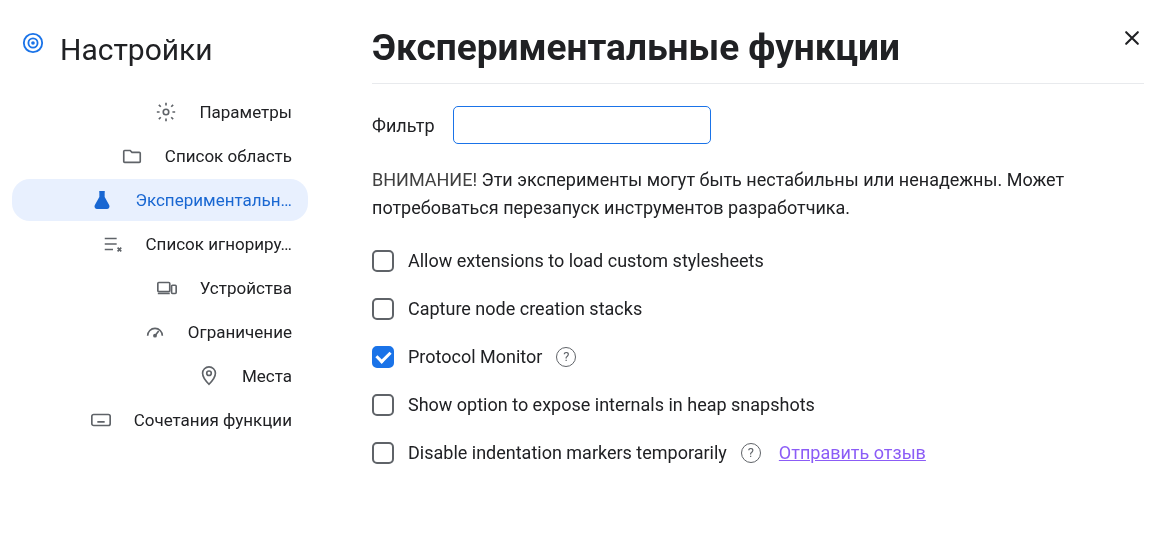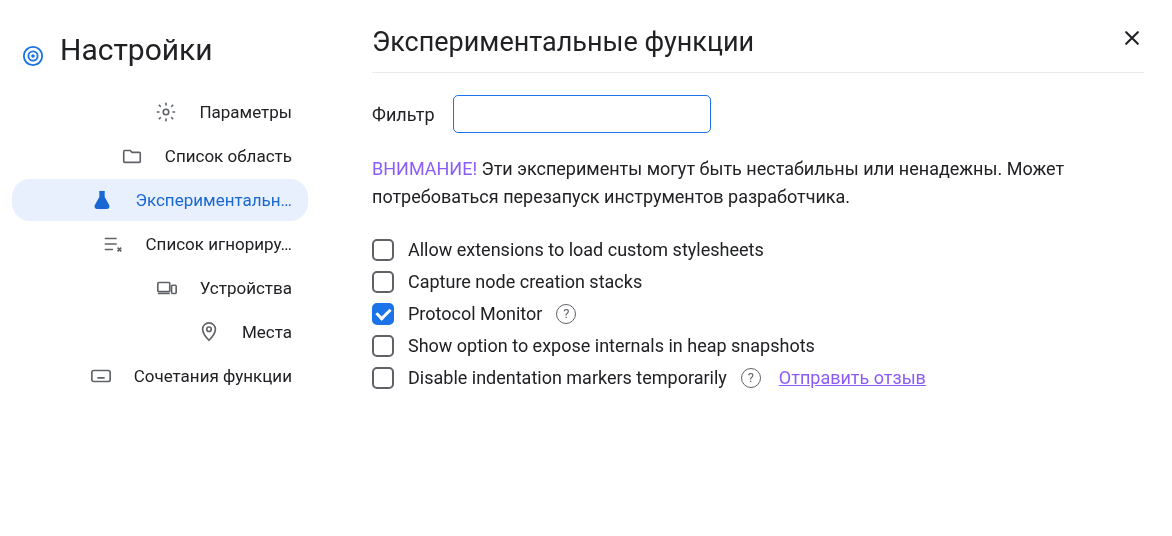--- a/index.html
+++ b/index.html
@@ -14,21 +14,21 @@
       position: relative;
     }
     .container { display: flex; height: 100%; }
     .sidebar {
       width: 320px;
       padding: 20px 12px 12px 12px;
       flex-shrink: 0;
     }
     .sidebar-header {
       display: flex;
-      align-items: flex-end;
+      align-items: flex-start;
       gap: 16px;
       padding: 12px 8px 24px 10px;
     }
     .sidebar-header .title {
       font-size: 30px;
       font-weight: 400;
     }
     .sidebar-items { display: flex; flex-direction: column; gap: 2px; }
     .sidebar-item {
       display: flex;
@@ -52,22 +52,22 @@
     }
     .sidebar-item.active svg { stroke: #1967d2; fill: #1967d2; }
     .icon-box { width: 22px; height: 22px; display: flex; align-items: center; justify-content: center; flex-shrink: 0; }
     .icon-box svg { width: 22px; height: 22px; }
     .main {
       flex: 1;
       padding: 26px 28px 0 52px;
       position: relative;
     }
     .page-title {
-      font-size: 27px;
-      font-weight: 400;
+      font-size: 37px;
+      font-weight: 700;
       padding-bottom: 14px;
       border-bottom: 1px solid #e8eaed;
       margin-bottom: 22px;
     }
     .filter-row {
       display: flex;
       align-items: center;
       gap: 18px;
       margin-bottom: 22px;
     }
@@ -80,22 +80,22 @@
       padding: 0 10px;
       font-size: 16px;
       outline: none;
     }
     .warning-block {
       font-size: 18px;
       line-height: 1.55;
       margin-bottom: 28px;
       max-width: 720px;
     }
-    .warning-label { color: #8b5cf6; }
-    .experiments { display: flex; flex-direction: column; gap: 10px; }
+    .warning-label { color: #404040; }
+    .experiments { display: flex; flex-direction: column; gap: 26px; }
     .exp-row {
       display: flex;
       align-items: center;
       gap: 14px;
       font-size: 18px;
     }
     .checkbox {
       width: 22px;
       height: 22px;
       border: 2px solid #5f6368;
@@ -211,20 +211,30 @@
               <rect x="2" y="6" width="13" height="10" rx="1"></rect>
               <rect x="17" y="9" width="5" height="9" rx="1"></rect>
               <path d="M2 18h13"></path>
             </svg>
         </span>
         <span class="label">Устройства</span>
       </div>
       <div class="sidebar-item">
         <span class="icon-box">
           <svg viewBox="0 0 24 24" fill="none" stroke="#5f6368" stroke-width="1.8">
+              <path d="M4 16a8 8 0 0116 0"></path>
+              <path d="M12 16l4-5"></path>
+              <circle cx="12" cy="16" r="1.2" fill="#5f6368"></circle>
+            </svg>
+        </span>
+        <span class="label">Ограничение</span>
+      </div>
+      <div class="sidebar-item">
+        <span class="icon-box">
+          <svg viewBox="0 0 24 24" fill="none" stroke="#5f6368" stroke-width="1.8">
               <path d="M12 21s-7-7-7-12a7 7 0 0114 0c0 5-7 12-7 12z"></path>
               <circle cx="12" cy="9" r="2.5"></circle>
             </svg>
         </span>
         <span class="label">Места</span>
       </div>
       <div class="sidebar-item">
         <span class="icon-box">
           <svg viewBox="0 0 24 24" fill="none" stroke="#5f6368" stroke-width="1.8">
               <rect x="2" y="6" width="20" height="12" rx="2"></rect>

